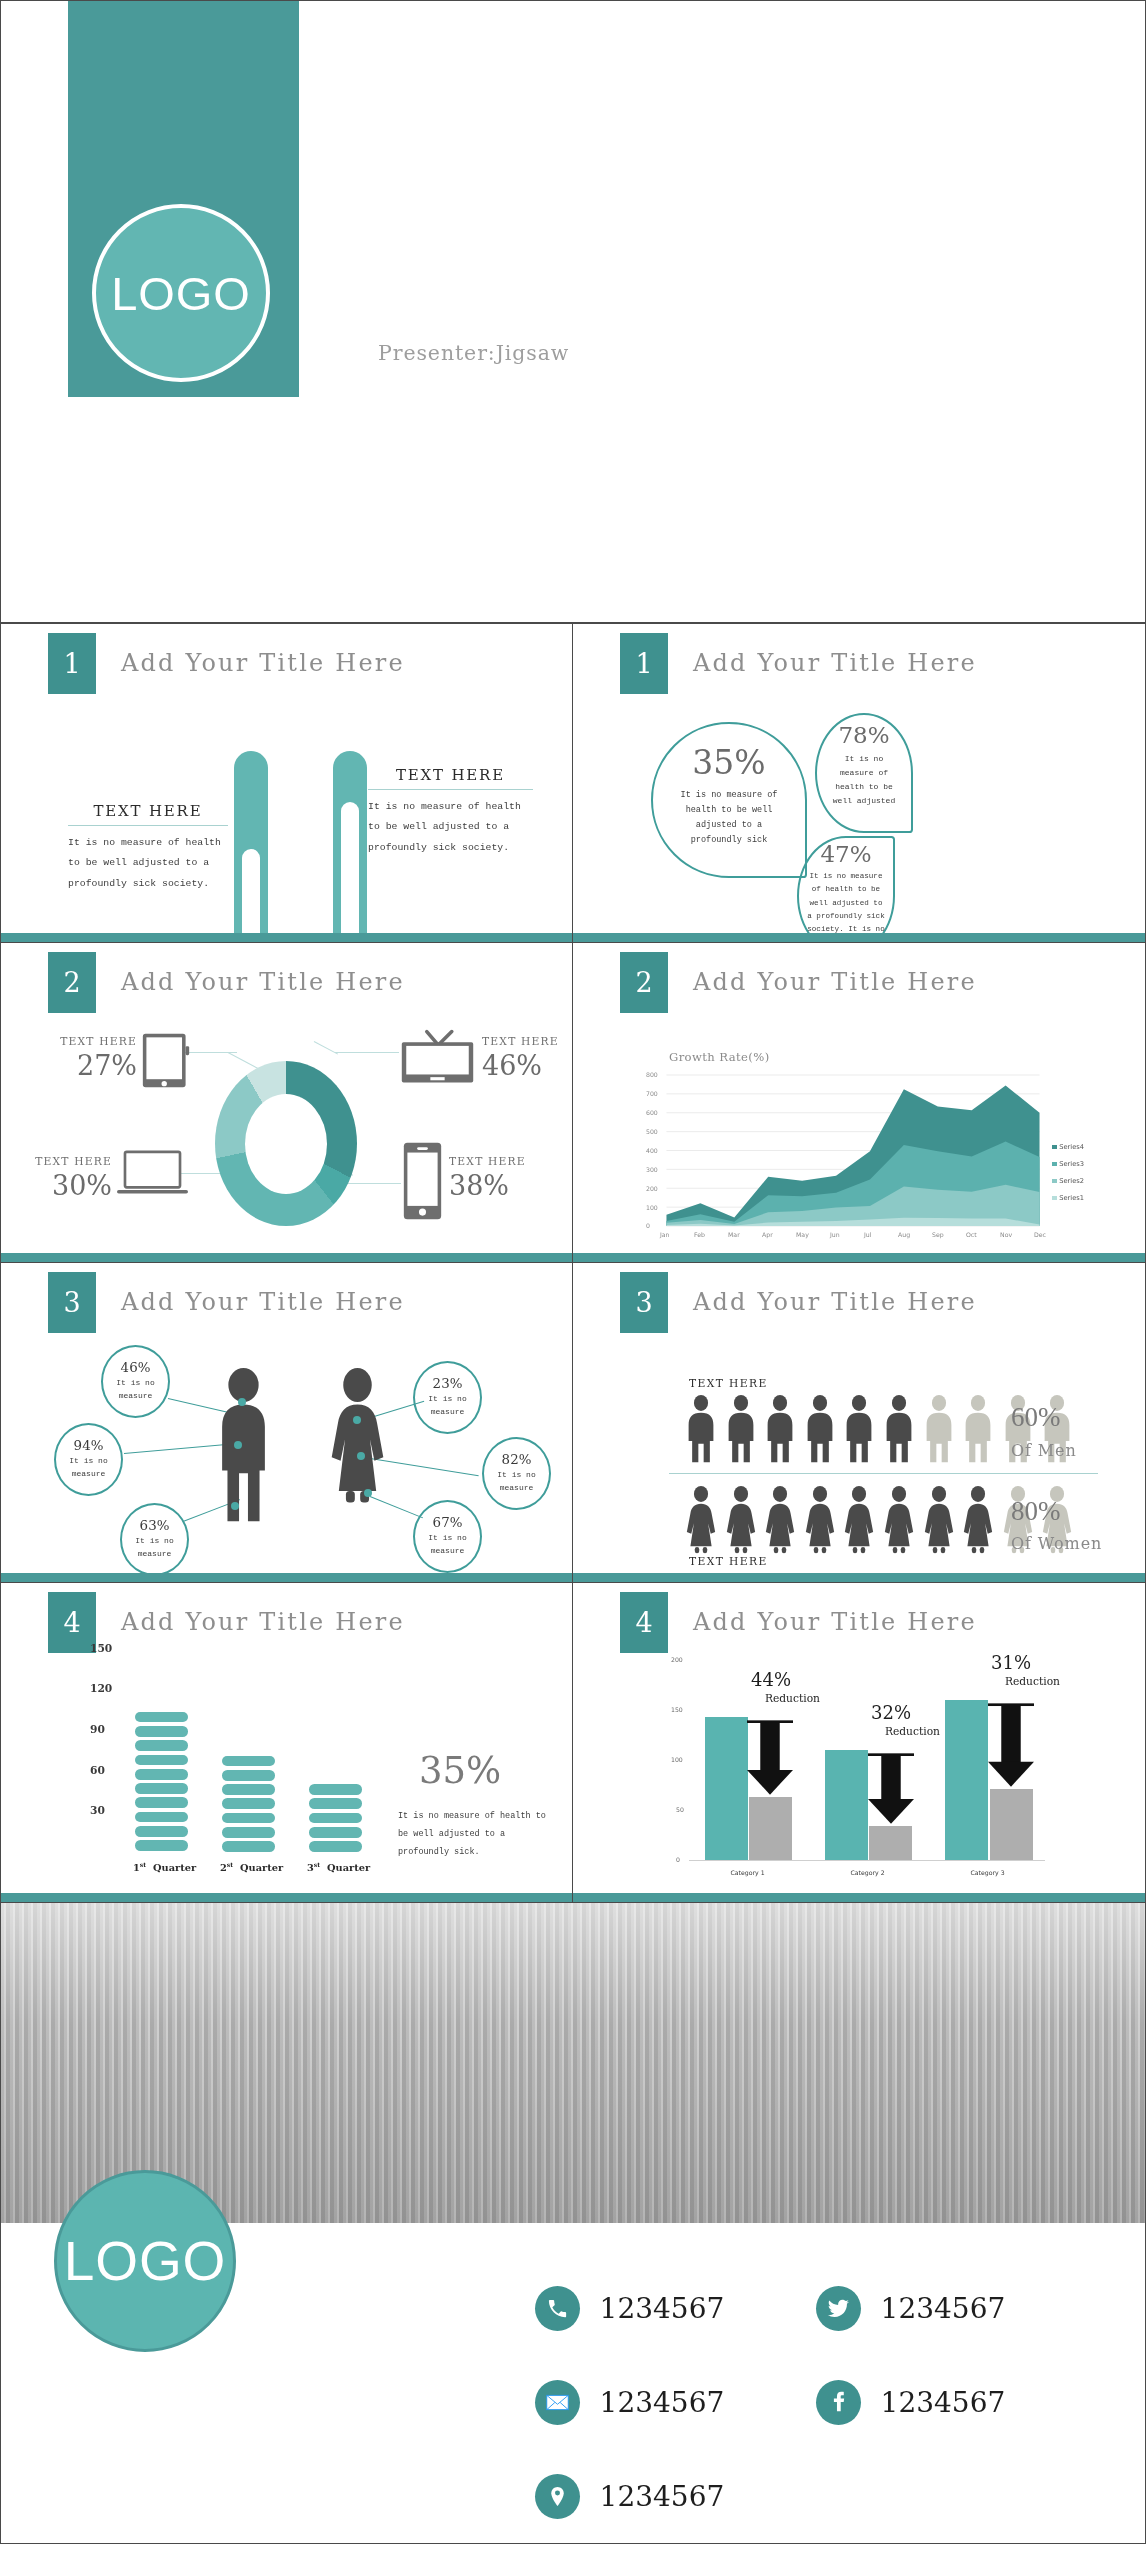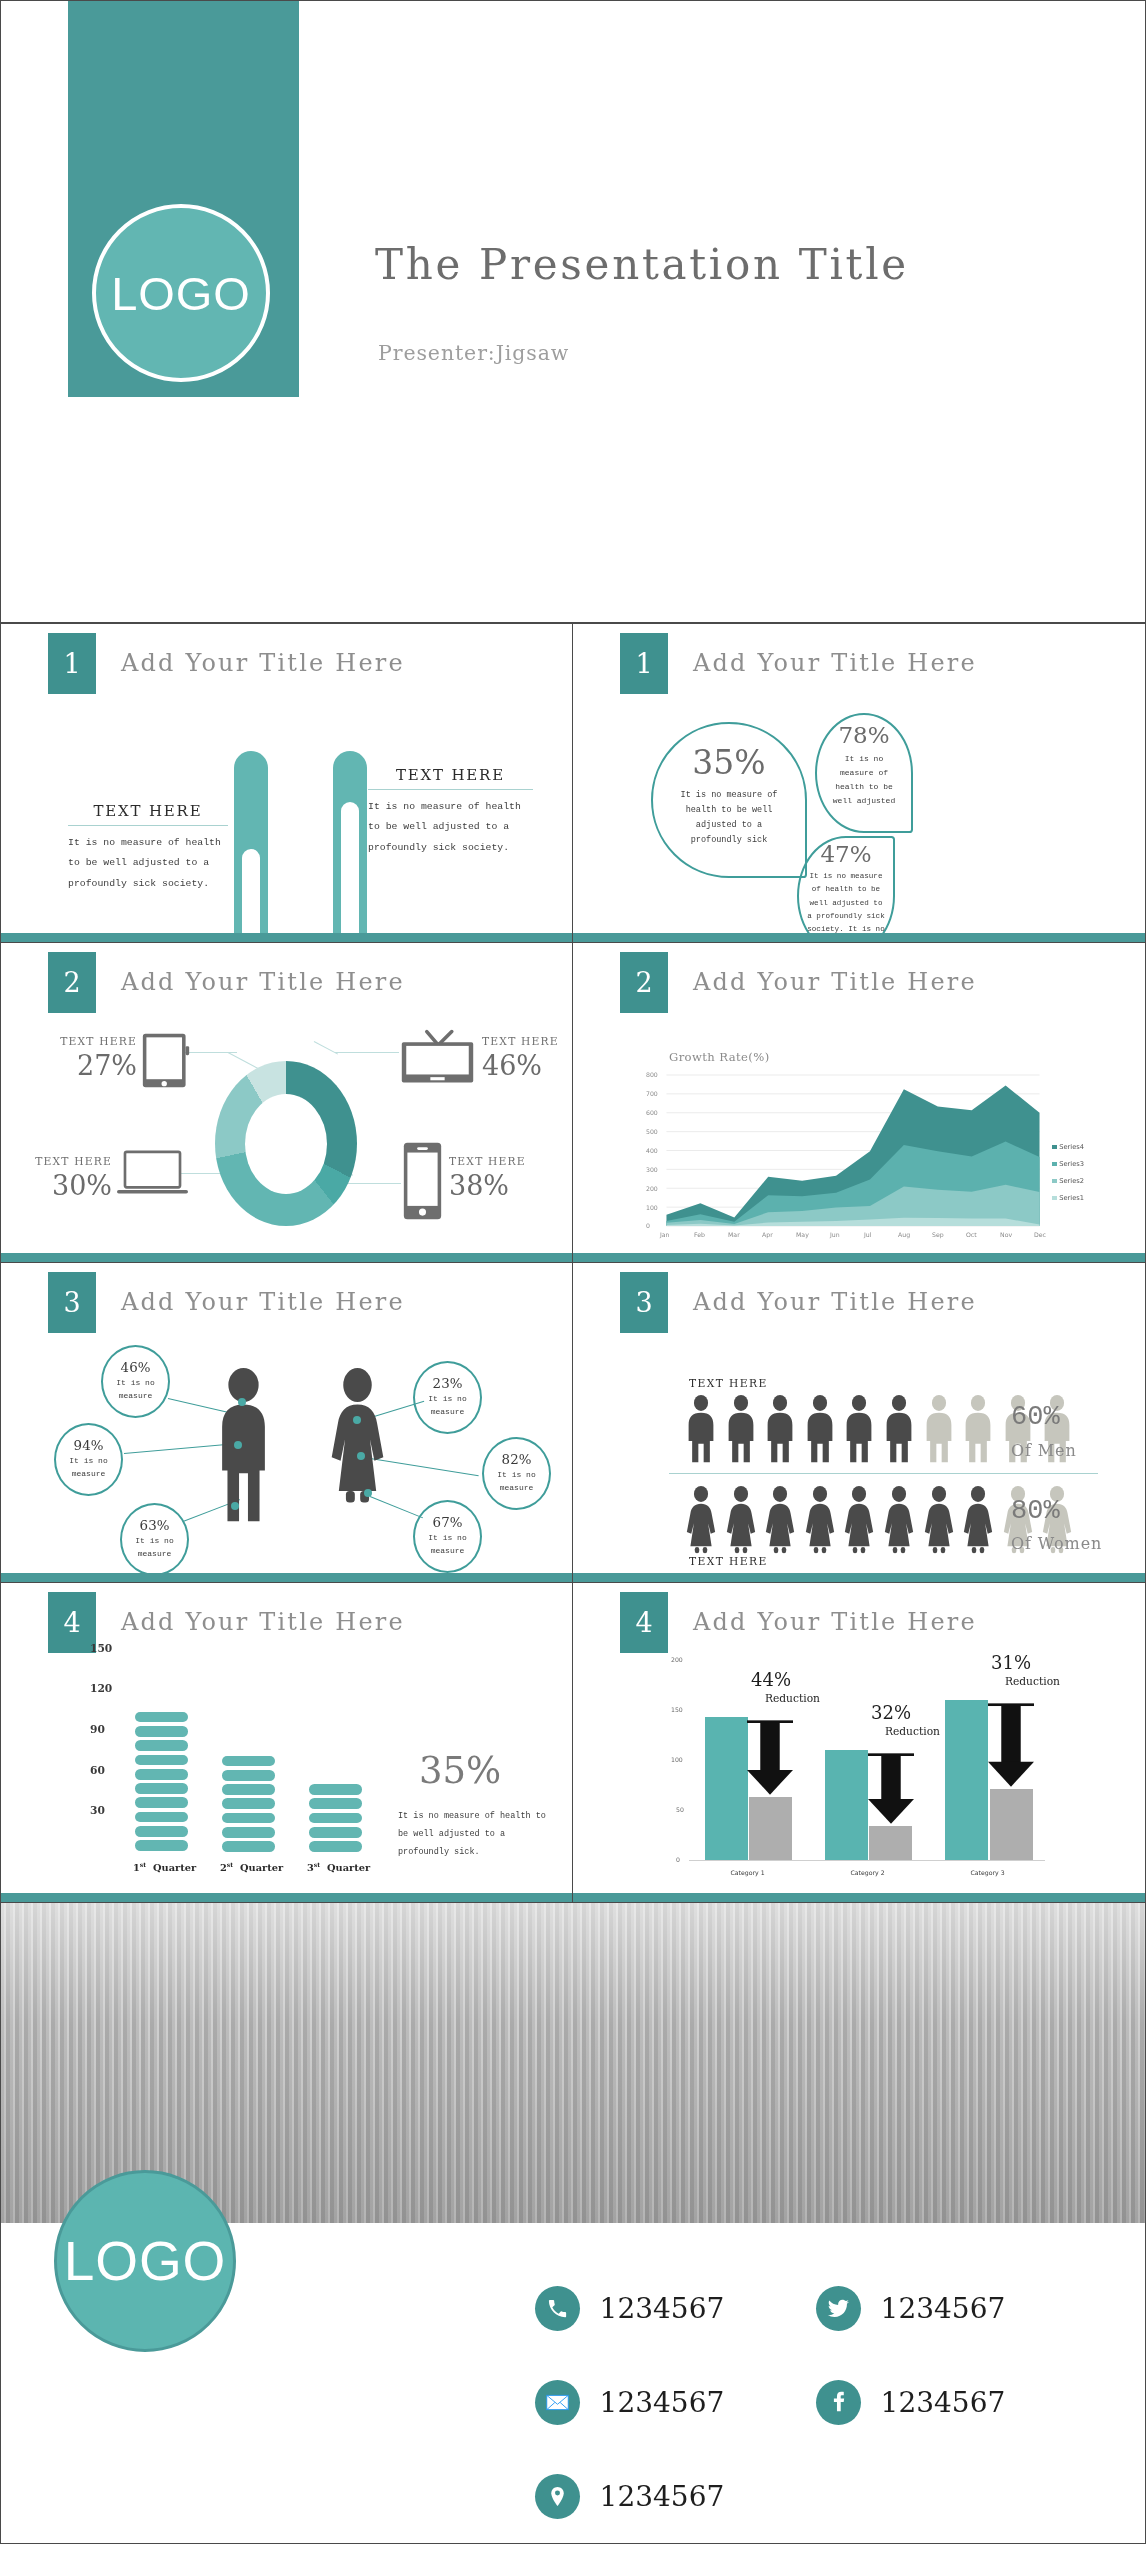--- a/index.html
+++ b/index.html
@@ -157,21 +157,21 @@
   .callout .t {
     font-family: "Liberation Mono", monospace; font-size: 8px;
     color: #3d3d3d; line-height: 1.6; text-align: center; margin-top: 1.8px;
   }
   .dot { position: absolute; width: 8px; height: 8px; border-radius: 50%; background: #4aa9a5; }
   .connector { position: absolute; height: 1.1px; background: #3f9d9a; transform-origin: left center; }
 
   
   .pg-row { position: absolute; display: flex; gap: 3.6px; }
   .pg-pct {
-    position: absolute; font-family: Liberation Mono, monospace;
+    position: absolute; font-family: Liberation Serif, serif;
     font-size: 27px; color: #7a7a7a; font-weight: 300;
   }
   .pg-sub {
     position: absolute; font-family: "DejaVu Serif", serif;
     font-size: 16px; color: #8a8a8a; letter-spacing: 0.9px;
   }
   .pg-txt {
     position: absolute; font-family: "DejaVu Serif", serif;
     font-size: 10.7px; color: #2b2b2b; letter-spacing: 1.4px;
   }
@@ -262,21 +262,20 @@
 </head>
 <body>
 
 <div class="deck">
 
   <div class="cover">
     <div class="cover-band"></div>
     <div class="cover-logo">
       <span>LOGO</span>
     </div>
-    <div class="cover-title">The Presentation Title</div>
     <div class="cover-presenter">Presenter:Jigsaw</div>
   </div>
 
   <div class="row">
 
     <div class="slide half first-in-row">
       <div class="sh">
         <div class="chip">1</div>
         <div class="sh-title">Add Your Title Here</div>
       </div>

